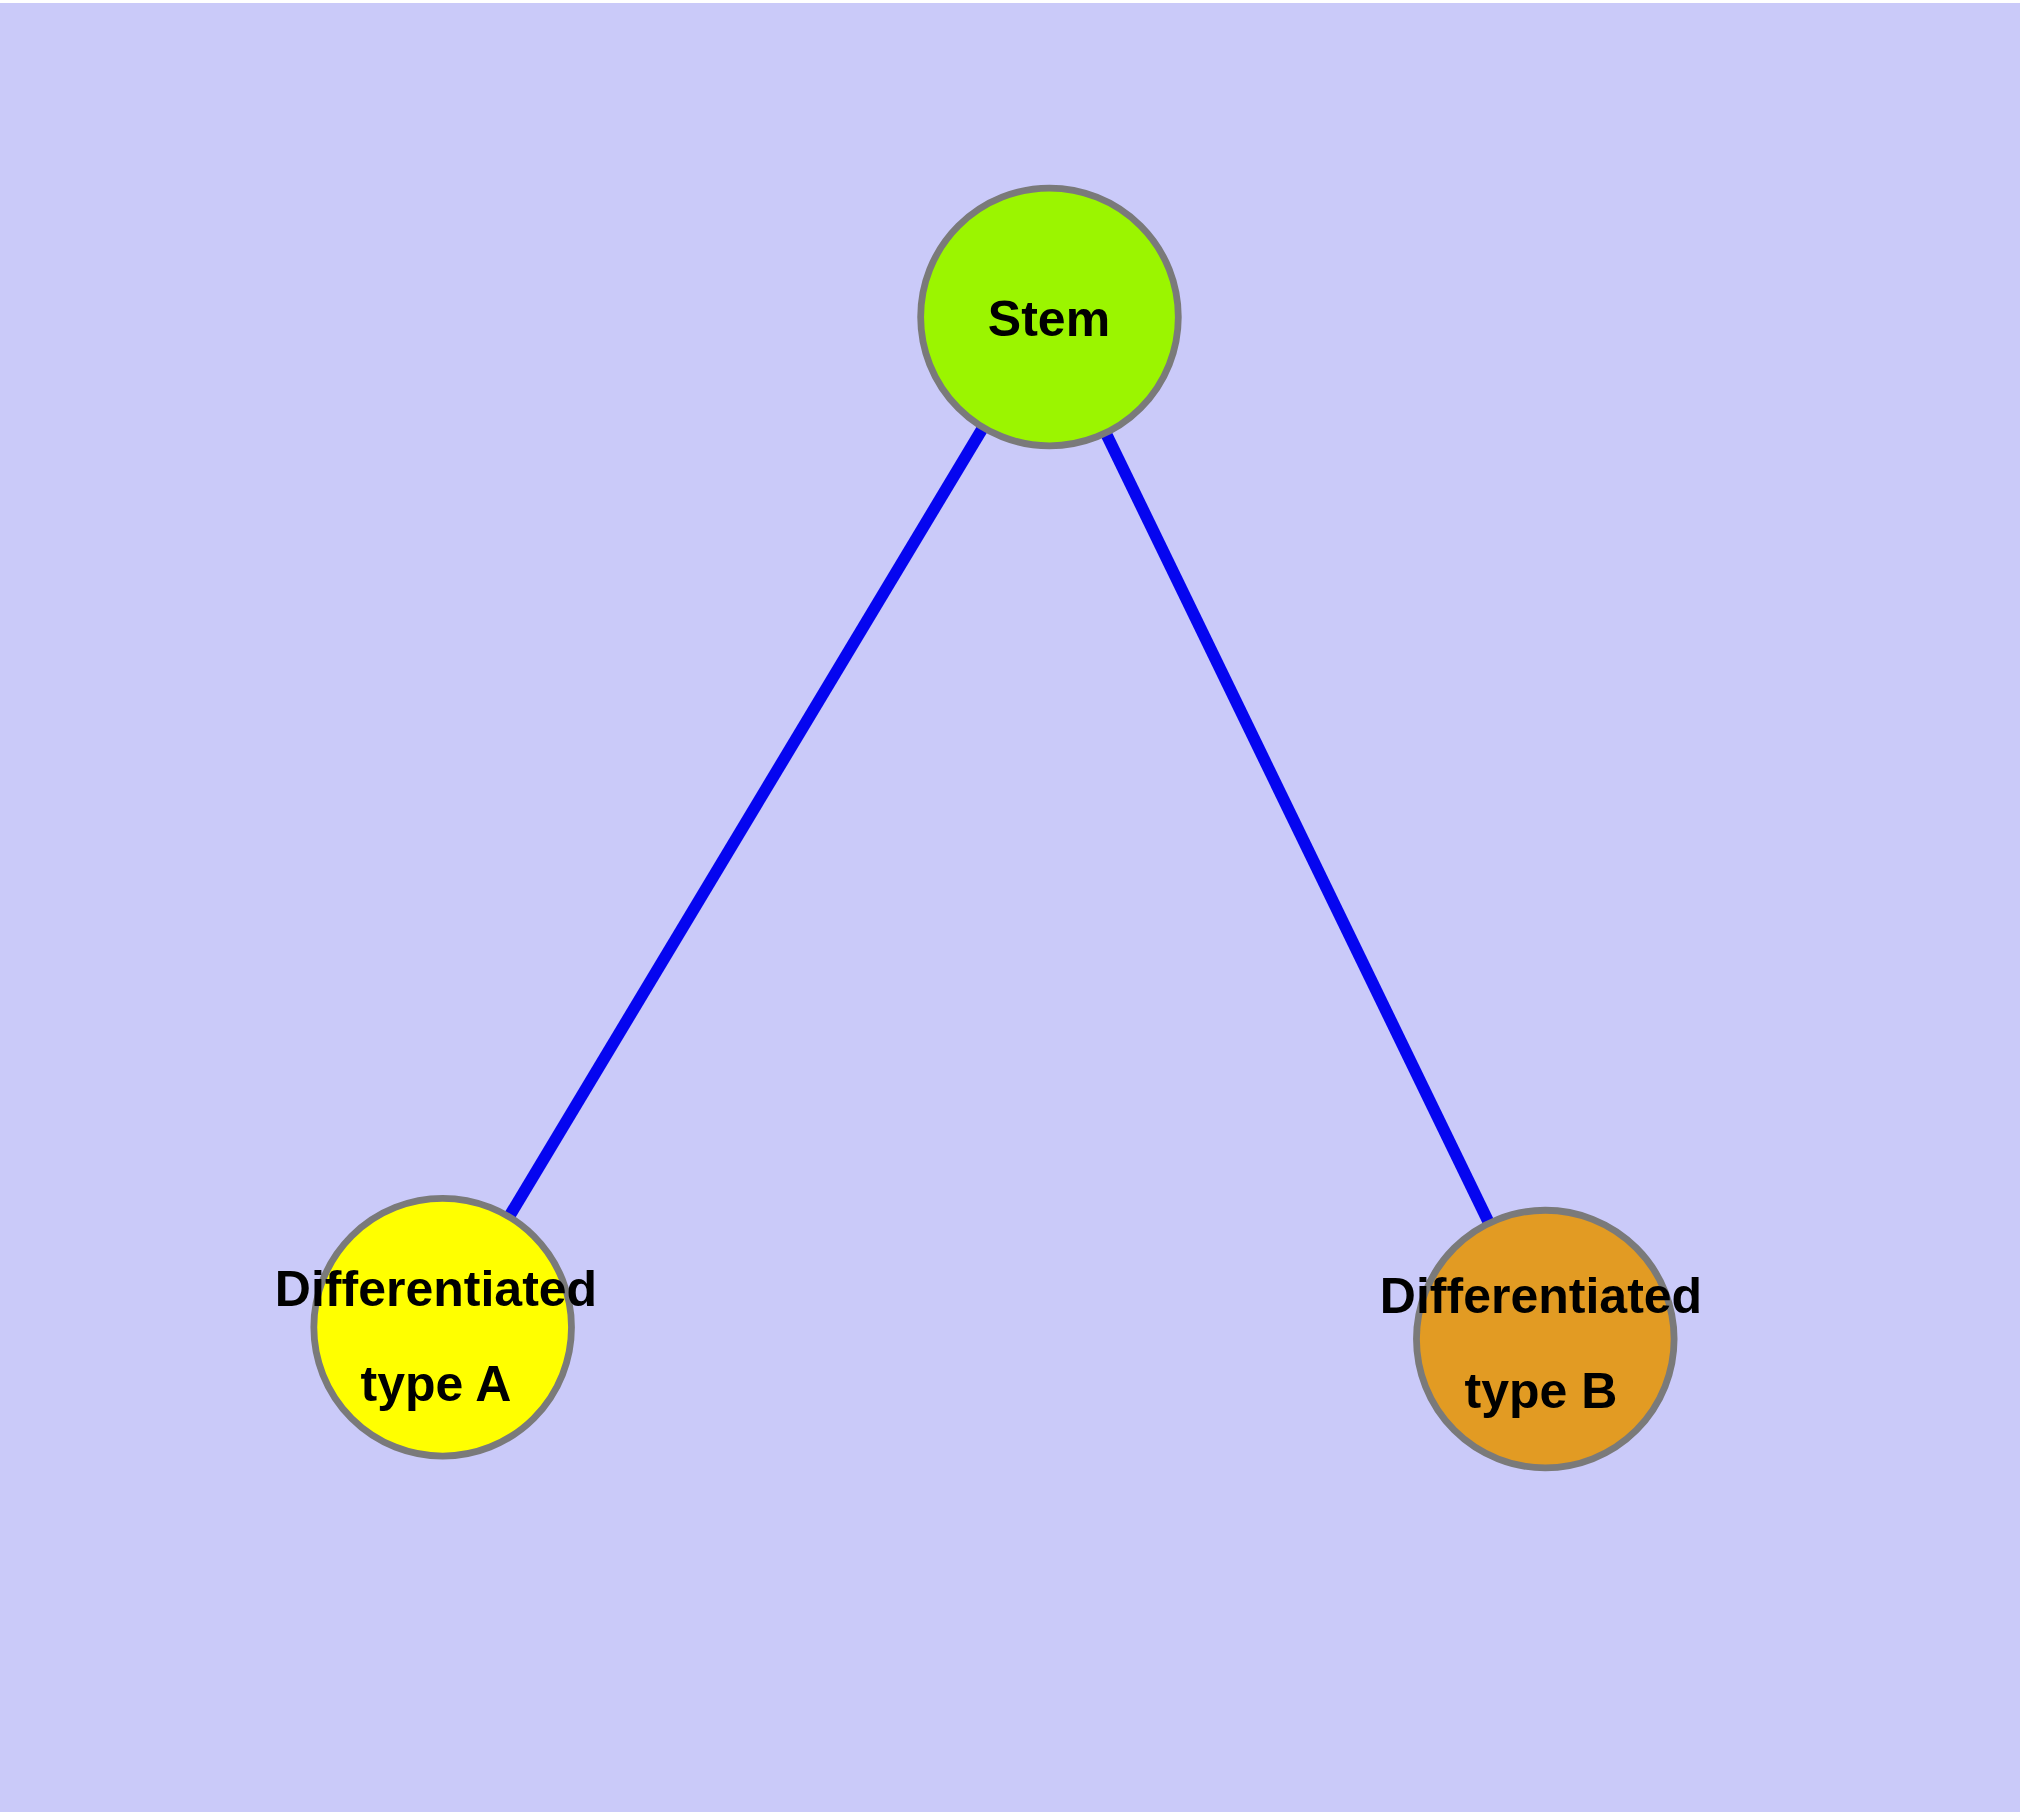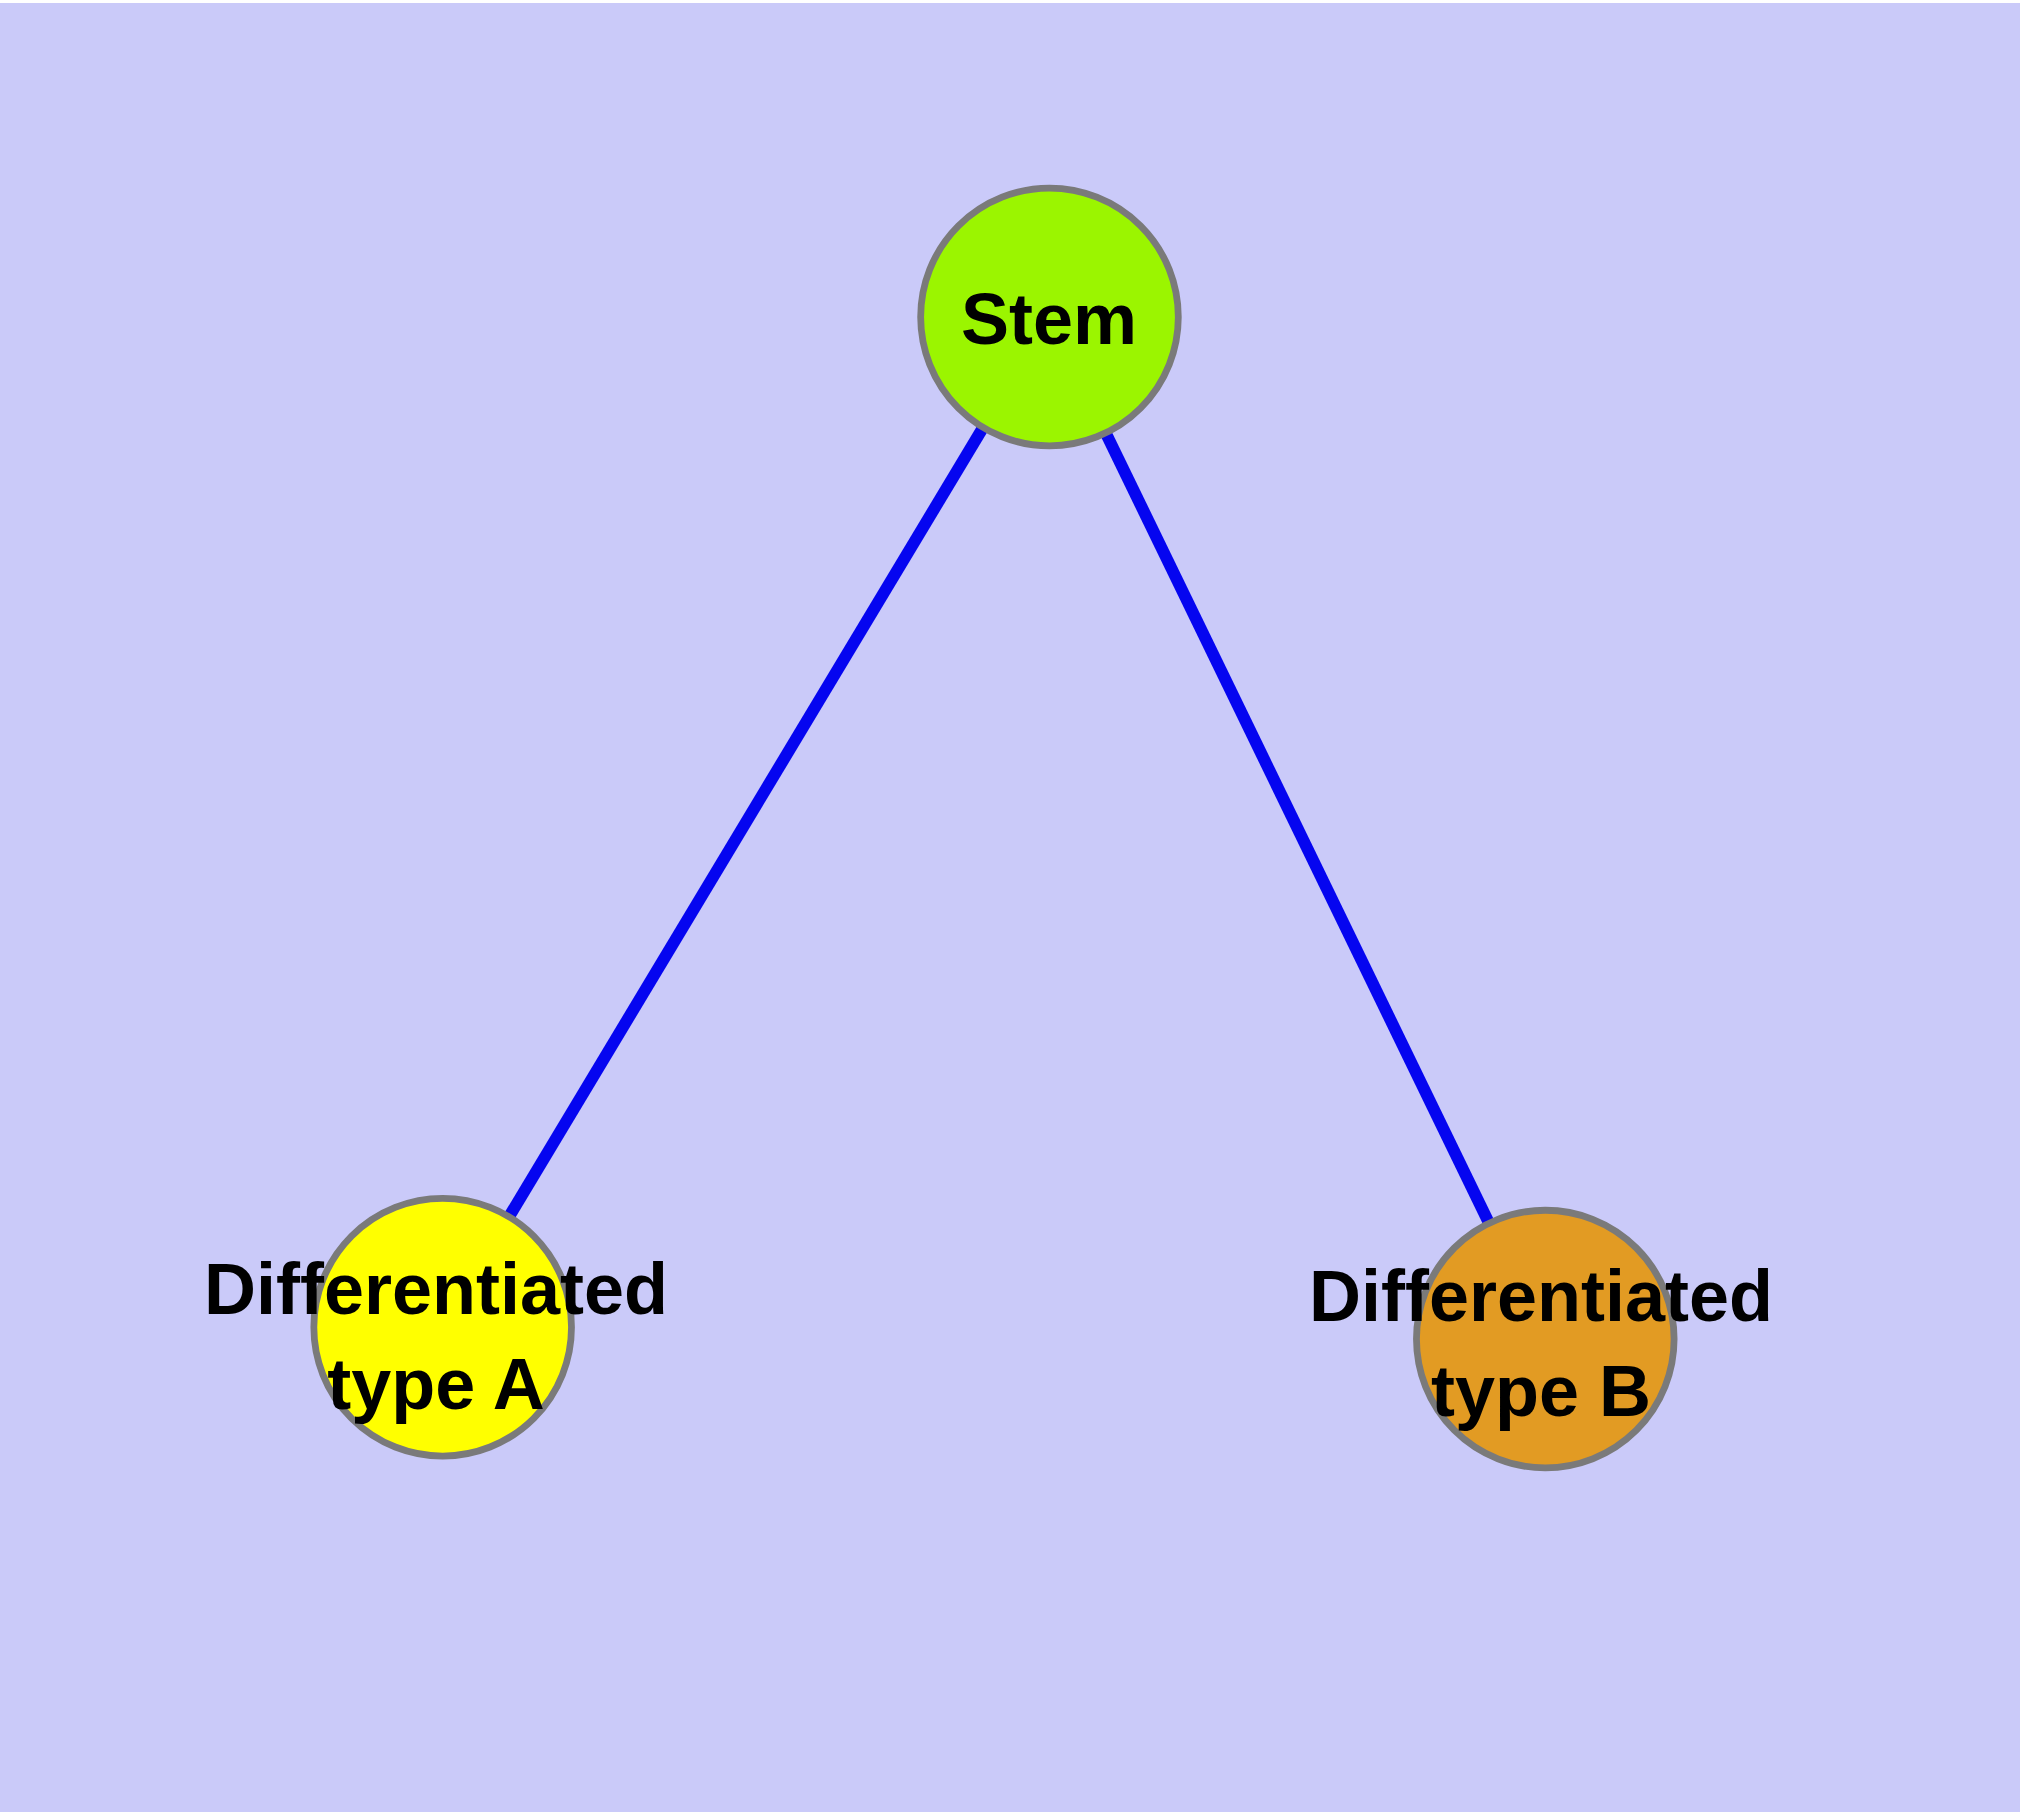--- a/index.html
+++ b/index.html
@@ -26,21 +26,21 @@
     position: absolute;
     left: 0; top: 0;
     width: 2021px;
     height: 1812px;
     display: block;
   }
   .node-label {
     position: absolute;
     transform: translate(-50%, -50%);
     font-weight: bold;
-    font-size: 72px;
+    font-size: 50px;
     line-height: 95px;
     color: #000000;
     text-align: center;
     white-space: pre-line;
     z-index: 10;
     letter-spacing: 0;
   }
 </style>
 </head>
 <body>

